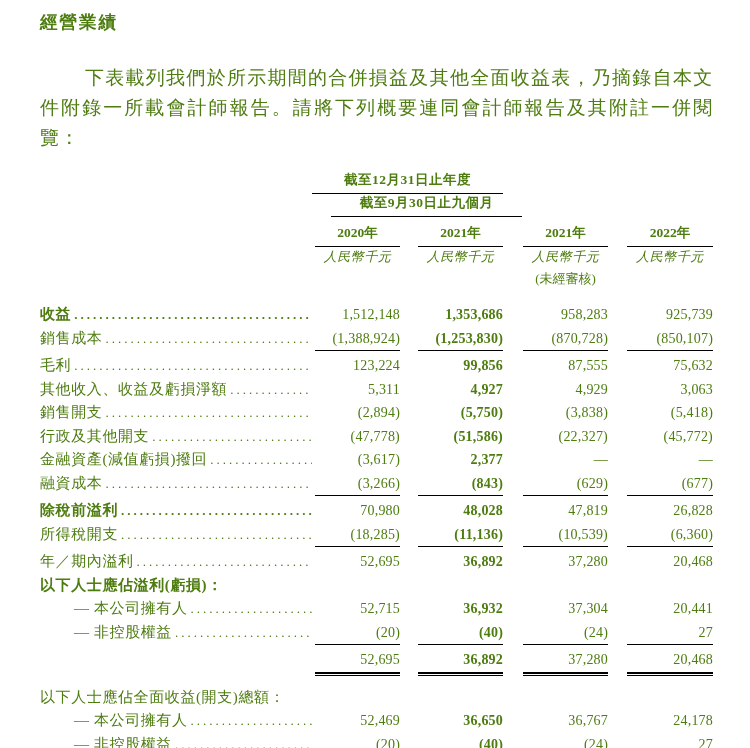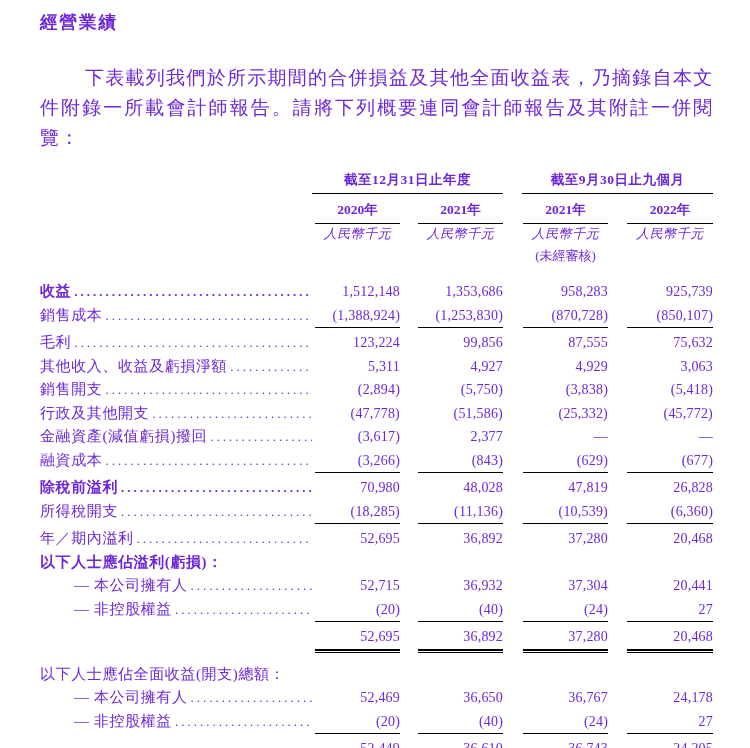--- a/index.html
+++ b/index.html
@@ -2,37 +2,37 @@
 <html><head>
 <meta charset="utf-8">
 <style>
   html,body{margin:0;padding:0;background:#f4f4f4;}
   .page{
     position:relative;
     width:750px;height:748px;
     box-sizing:border-box;
     padding:12px 37px 0 40px;
     background:#ffffff;
-    color:#6d28d9;
+    color:#4d7c0f;
     font-family:"Liberation Serif","DejaVu Serif",serif;
     overflow:hidden;
   }
   .title{
     font-size:17.5px;font-weight:bold;letter-spacing:2px;
     line-height:20px;margin:0;
   }
   .intro{
     margin:31px 0 0 0;
     width:673px;
     font-size:19px;line-height:30px;letter-spacing:0.8px;
     text-align:justify;text-indent:45px;
   }
   .fintable{margin-top:18px;}
   
-  .grp-row{display:flex;margin-left:272px;}
+  .grp-row{display:flex;margin-left:272px;flex-direction:column;}
   .grp{
     width:191px;text-align:center;
     border-bottom:1.3px solid #000;padding-bottom:4px;
     font-weight:bold;font-size:13.5px;letter-spacing:0.5px;white-space:nowrap;
   }
   .grp+.grp{margin-left:19px;}
   .yr-row{display:flex;margin-left:275px;margin-top:7px;}
   .yr{
     width:85px;text-align:center;
     border-bottom:1.3px solid #000;padding-bottom:4px;
@@ -59,21 +59,21 @@
     font-size:15px;letter-spacing:0.6px;
   }
   .lab.b{font-weight:bold;align-items:flex-end;}
   .lab.ind .lab-t{padding-left:34px;}
   .leader{
     flex:1;overflow:hidden;white-space:nowrap;
     font-size:13px;letter-spacing:3px;margin-left:3px;
   }
   .cell{text-align:right;}
   .c1{width:88px;}
-  .c2{width:103px;}
+  .c2{width:103px;font-weight:bold;}
   .c3{width:105px;}
   .c4{width:105px;}
   .num{display:inline-block;width:85px;font-size:14px;letter-spacing:0.2px;}
   .c4 .num{width:86px;}
   .num.ul{border-bottom:1.3px solid #000;}
   .num.dul{border-bottom:2.5px solid #000;position:relative;}
   .num.dul::after{
     content:"";position:absolute;left:0;right:0;bottom:-4.5px;height:1px;background:#000;
   }
 </style>
@@ -161,21 +161,21 @@
           <div class="cell c3"><span class="num">(3,838)</span></div>
           <div class="cell c4"><span class="num">(5,418)</span></div>
         </div>
         <div class="row">
           <div class="lab">
             <span class="lab-t">行政及其他開支</span>
             <span class="leader">................................................................................</span>
           </div>
           <div class="cell c1"><span class="num">(47,778)</span></div>
           <div class="cell c2"><span class="num">(51,586)</span></div>
-          <div class="cell c3"><span class="num">(25,332)</span></div>
+          <div class="cell c3"><span class="num">(22,327)</span></div>
           <div class="cell c4"><span class="num">(45,772)</span></div>
         </div>
         <div class="row">
           <div class="lab">
             <span class="lab-t">金融資產(減值虧損)撥回</span>
             <span class="leader">................................................................................</span>
           </div>
           <div class="cell c1"><span class="num">(3,617)</span></div>
           <div class="cell c2"><span class="num">2,377</span></div>
           <div class="cell c3"><span class="num">—</span></div>

